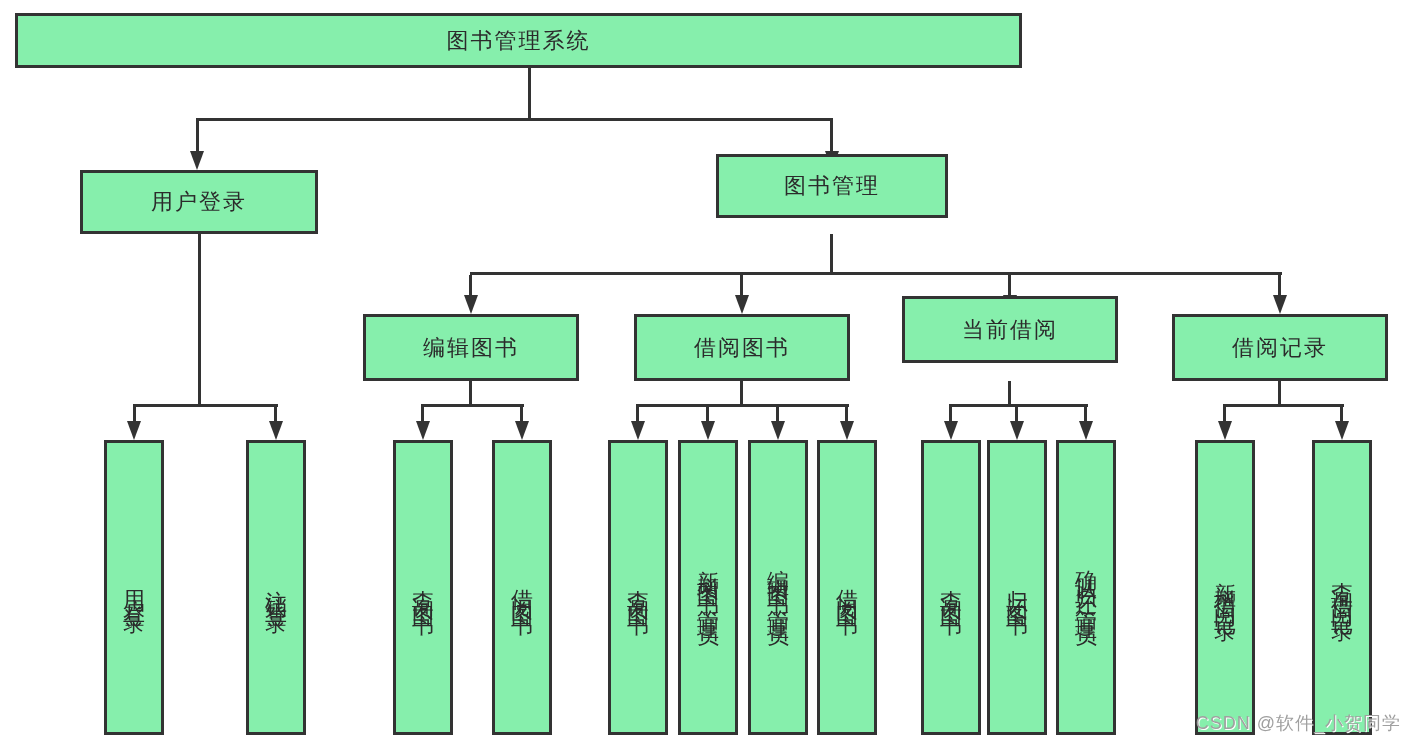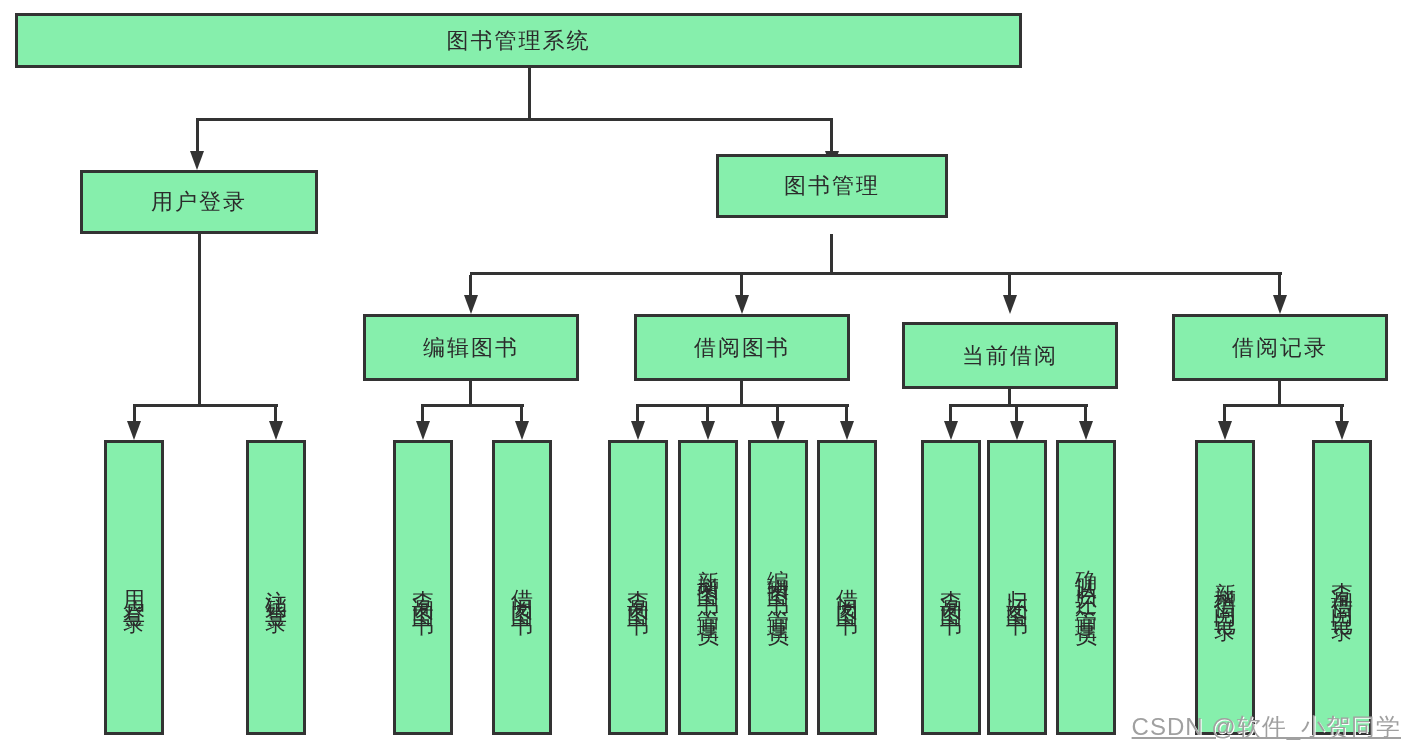--- a/index.html
+++ b/index.html
@@ -17,24 +17,23 @@
     writing-mode:vertical-rl;text-orientation:mixed;
     font-size:22px;line-height:1;letter-spacing:8px;white-space:nowrap;
   }
   .ln{position:absolute;background:#333333;}
   .arw{
     position:absolute;width:0;height:0;
     border-left:7px solid transparent;border-right:7px solid transparent;
     border-top:19px solid #333333;
   }
   .watermark{
-    position:absolute;right:4px;bottom:4px;z-index:5;
-    font-size:24px;color:#a0a0a0;letter-spacing:1px;
+    position:absolute;right:4px;bottom:12px;z-index:5;
+    font-size:18px;color:#a0a0a0;letter-spacing:1px;
     text-shadow:1px 1px 0 #ffffff;
-    text-decoration:underline;
   }
 </style>
 </head>
 <body>
 
 <div class="canvas">
 
   <i class="ln" style="left:528px;top:68px;width:3px;height:53px;"></i>
   <i class="ln" style="left:196px;top:118px;width:637px;height:3px;"></i>
   <i class="ln" style="left:196px;top:120px;width:3px;height:32px;"></i>
@@ -107,21 +106,21 @@
   </div>
 
   <div class="node" style="left:363px;top:314px;width:216px;height:67px;">
     <span>编辑图书</span>
   </div>
 
   <div class="node" style="left:634px;top:314px;width:216px;height:67px;">
     <span>借阅图书</span>
   </div>
 
-  <div class="node" style="left:902px;top:322px;width:216px;height:67px;">
+  <div class="node" style="left:902px;top:296px;width:216px;height:67px;">
     <span>当前借阅</span>
   </div>
 
   <div class="node" style="left:1172px;top:314px;width:216px;height:67px;">
     <span>借阅记录</span>
   </div>
 
   <div class="node leaf" style="left:104px;top:440px;width:60px;height:295px;">
     <span class="vtext">用户登录</span>
   </div>

